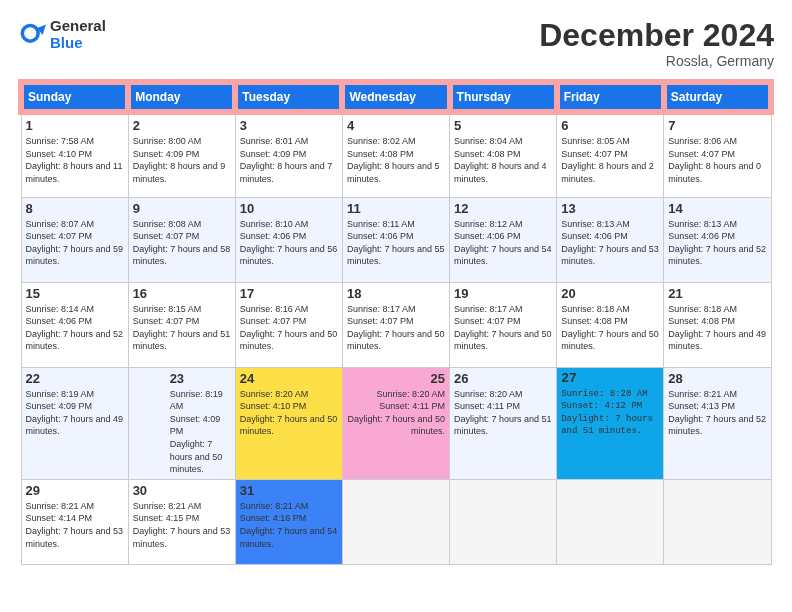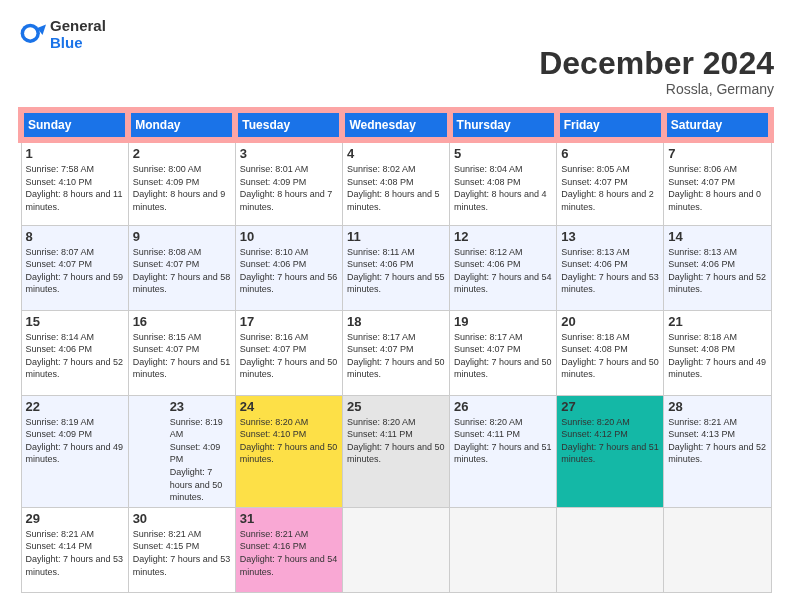--- a/index.html
+++ b/index.html
@@ -46,21 +46,20 @@
       margin-right: 4px;
     }
     .title-block {
       text-align: right;
     }
     .month-title {
       font-size: 32px;
       font-weight: bold;
       color: #333;
       line-height: 1.1;
-      margin-top: 28px;
     }
     .location {
       font-size: 14px;
       color: #555;
     }
     table {
       width: 100%;
       border-collapse: collapse;
       table-layout: fixed;
     }
@@ -233,47 +232,47 @@
             <div class="day-info">Sunrise: 8:19 AM<br>Sunset: 4:09 PM<br>Daylight: 7 hours and 49 minutes.</div>
           </td>
           <td style="background: rgb(240, 244, 255); padding-left: 41px;">
             <span class="day-num">23</span>
             <div class="day-info">Sunrise: 8:19 AM<br>Sunset: 4:09 PM<br>Daylight: 7 hours and 50 minutes.</div>
           </td>
           <td style="background: #fde047;">
             <span class="day-num">24</span>
             <div class="day-info">Sunrise: 8:20 AM<br>Sunset: 4:10 PM<br>Daylight: 7 hours and 50 minutes.</div>
           </td>
-          <td style="background: #e5e5e5;">
+          <td style="background: #f9a8d4; text-align: right;">
             <span class="day-num">25</span>
             <div class="day-info">Sunrise: 8:20 AM<br>Sunset: 4:11 PM<br>Daylight: 7 hours and 50 minutes.</div>
           </td>
           <td style="background: rgb(240, 244, 255);">
             <span class="day-num">26</span>
             <div class="day-info">Sunrise: 8:20 AM<br>Sunset: 4:11 PM<br>Daylight: 7 hours and 51 minutes.</div>
           </td>
-          <td style="background: #14b8a6;">
+          <td style="background: #0ea5e9; font-family: Liberation Mono, monospace;">
             <span class="day-num">27</span>
             <div class="day-info">Sunrise: 8:20 AM<br>Sunset: 4:12 PM<br>Daylight: 7 hours and 51 minutes.</div>
           </td>
           <td style="background: rgb(240, 244, 255);">
             <span class="day-num">28</span>
             <div class="day-info">Sunrise: 8:21 AM<br>Sunset: 4:13 PM<br>Daylight: 7 hours and 52 minutes.</div>
           </td>
         </tr>
         <tr>
           <td style="background: rgb(255, 255, 255); margin-top: 15px;">
             <span class="day-num">29</span>
             <div class="day-info">Sunrise: 8:21 AM<br>Sunset: 4:14 PM<br>Daylight: 7 hours and 53 minutes.</div>
           </td>
           <td style="background: rgb(255, 255, 255);">
             <span class="day-num">30</span>
             <div class="day-info">Sunrise: 8:21 AM<br>Sunset: 4:15 PM<br>Daylight: 7 hours and 53 minutes.</div>
           </td>
-          <td style="background: #f9a8d4;">
+          <td style="background: #3b82f6;">
             <span class="day-num">31</span>
             <div class="day-info">Sunrise: 8:21 AM<br>Sunset: 4:16 PM<br>Daylight: 7 hours and 54 minutes.</div>
           </td>
           <td class="empty"></td>
           <td class="empty"></td>
           <td class="empty"></td>
           <td class="empty"></td>
         </tr>
       </tbody>
   </table>

